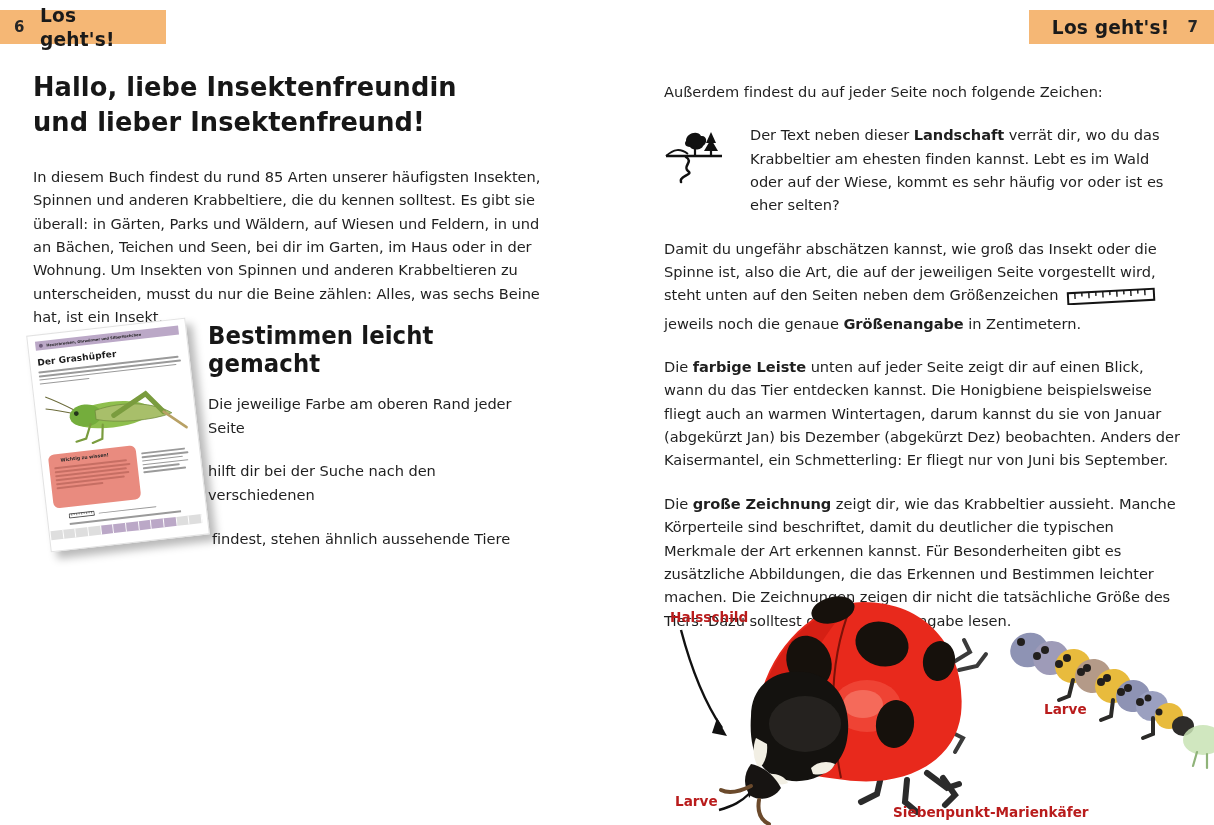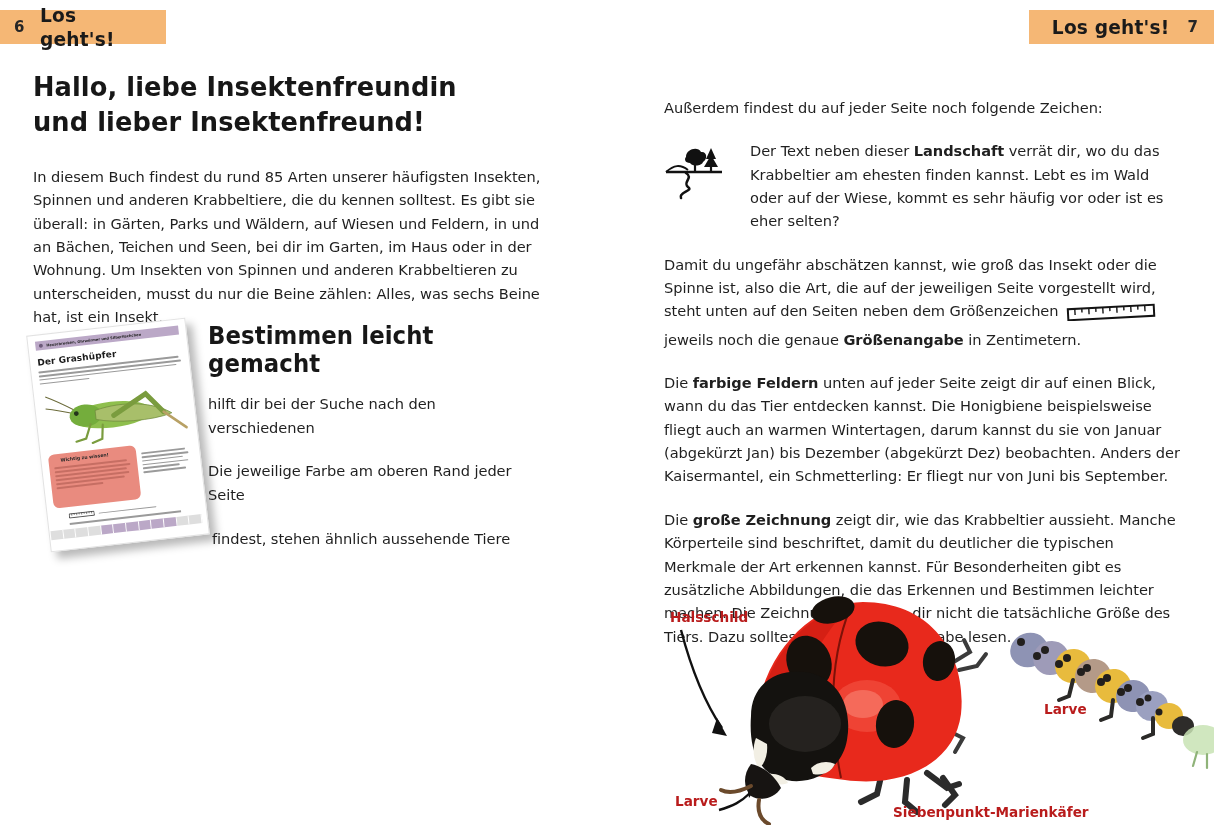--- a/index.html
+++ b/index.html
@@ -41,21 +41,21 @@
     color: #1a1a1a;
     font-family: "DejaVu Sans", "Liberation Sans", sans-serif;
     transform: scaleX(.93);
     transform-origin: left center;
   }
   .tab-left .tab-label  { margin-left: 16px; }
   .tab-right .tab-label { margin-right: 18px; transform-origin: right center; }
 
   
   .col-left  { position: absolute; left: 33px;  top: 70px;  width: 525px; }
-  .col-right { position: absolute; left: 664px; top: 96px;  width: 520px; }
+  .col-right { position: absolute; left: 664px; top: 80px;  width: 520px; }
 
   
   h1.heading {
     margin: 0 0 26px 0;
     font-size: 27px;
     line-height: 1.28;
     font-weight: 700;
     letter-spacing: .1px;
     color: #171717;
     transform: scaleX(.95);
@@ -322,22 +322,22 @@
         <div class="sc-month on"></div>
       <div class="sc-month on"></div>
         <div class="sc-month"></div>
         <div class="sc-month"></div>
     </div>
   </div>
 </div>
 
 <div class="bestimmen">
   <h2 class="subheading">Bestimmen leicht gemacht</h2>
+  <p class="body tight">Die jeweilige Farbe am oberen Rand jeder Seite</p>
   <p class="body tight">hilft dir bei der Suche nach den verschiedenen</p>
-  <p class="body tight">Die jeweilige Farbe am oberen Rand jeder Seite</p>
   <p class="body tight bl2">findest, stehen ähnlich aussehende Tiere</p>
 </div>
 
 <div class="bars">
   
   
 
   
   
   
@@ -382,21 +382,21 @@
               <line x1="44" y1="4" x2="44" y2="8"></line>
               <line x1="51" y1="4" x2="51" y2="10"></line>
               <line x1="58" y1="4" x2="58" y2="8"></line>
               <line x1="65" y1="4" x2="65" y2="10"></line>
               <line x1="72" y1="4" x2="72" y2="8"></line>
               <line x1="79" y1="4" x2="79" y2="10"></line>
             </g>
           </g>
         </svg></span><span>jeweils noch die genaue </span><b>Größenangabe</b><span> in Zentimetern.</span></p>
 
-  <p class="body"><span>Die </span><b>farbige Feldern</b><span> unten auf jeder Seite zeigt dir auf einen Blick, wann du das Tier entdecken kannst. Die Honigbiene beispielsweise fliegt auch an warmen Wintertagen, darum kannst du sie von Januar (abgekürzt Jan) bis Dezember (abgekürzt Dez) beobachten. Anders der Kaisermantel, ein Schmetterling: Er fliegt nur von Juni bis September.</span></p>
+  <p class="body"><span>Die </span><b>farbige Leiste</b><span> unten auf jeder Seite zeigt dir auf einen Blick, wann du das Tier entdecken kannst. Die Honigbiene beispielsweise fliegt auch an warmen Wintertagen, darum kannst du sie von Januar (abgekürzt Jan) bis Dezember (abgekürzt Dez) beobachten. Anders der Kaisermantel, ein Schmetterling: Er fliegt nur von Juni bis September.</span></p>
 
   <p class="body"><span>Die </span><b>große Zeichnung</b><span> zeigt dir, wie das Krabbeltier aussieht. Manche Körperteile sind beschriftet, damit du deutlicher die typischen Merkmale der Art erkennen kannst. Für Besonderheiten gibt es zusätzliche Abbildungen, die das Erkennen und Bestimmen leichter machen. Die Zeichnungen zeigen dir nicht die tatsächliche Größe des Tiers. Dazu solltest du die Größenangabe lesen.</span></p>
 </div>
 
 <div class="figure">
 
   <svg width="559" height="237" viewBox="0 0 559 237">
 
     <path d="M26 42 C36 80 48 112 67 140" stroke="#111" stroke-width="2.4" fill="none"></path>
     <path d="M62 130 L72 148 L57 145 Z" fill="#111"></path>

